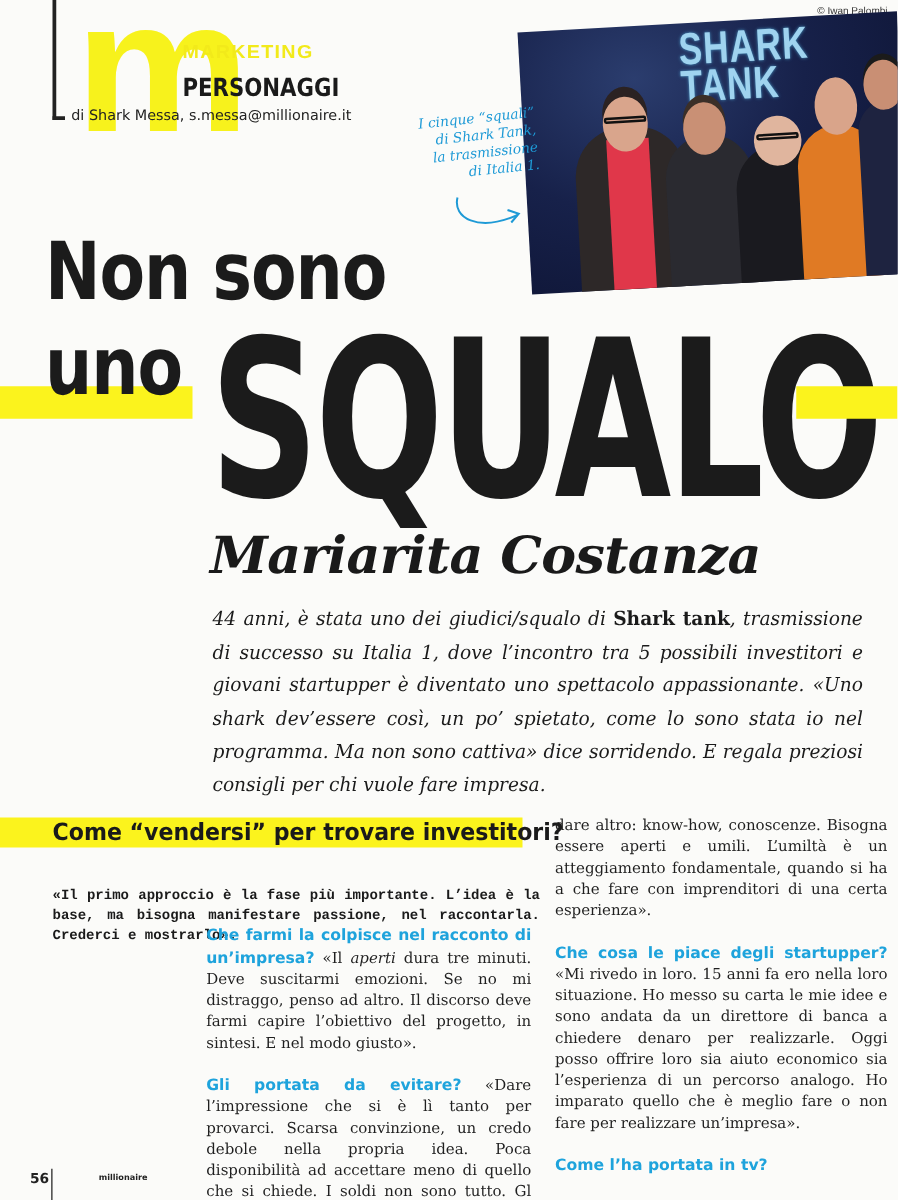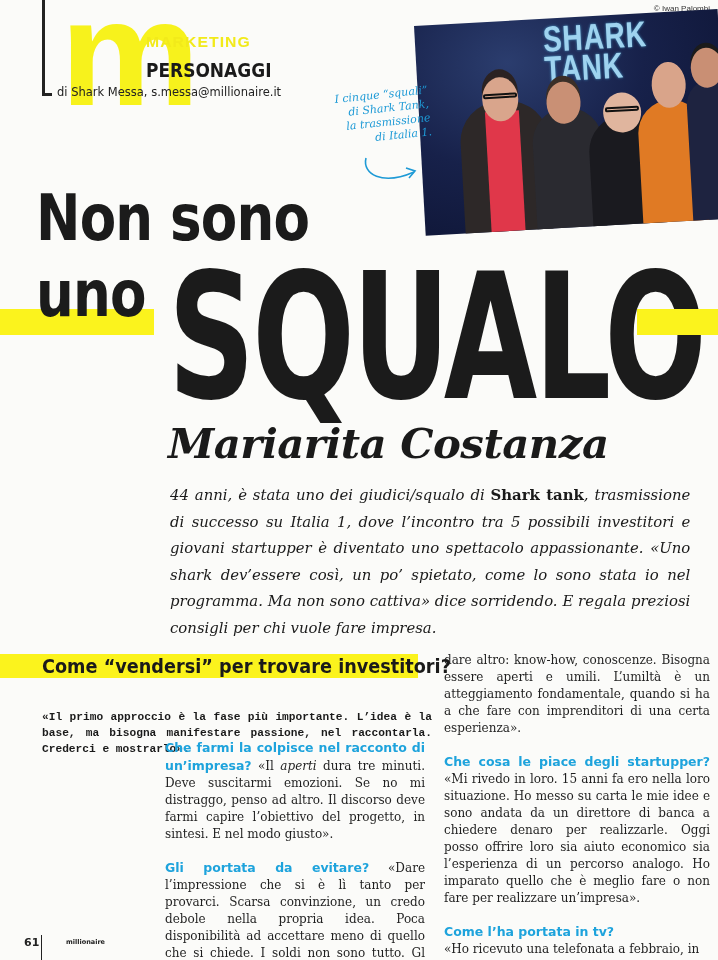--- a/index.html
+++ b/index.html
@@ -59,21 +59,21 @@
 
   
   .col { position: absolute; font-family: "DejaVu Serif", serif; font-size: 12px; line-height: 17px; color: #1f1f1f; text-align: justify; }
   .col-left { left: 165px; top: 739px; width: 260px; }
   .col-right { left: 444px; top: 652px; width: 266px; }
   .q { font-family: "DejaVu Sans", sans-serif; font-weight: bold; color: #1ea3dc; font-size: 12.5px; }
   .para { margin-bottom: 16px; }
 
   .folio { position: absolute; left: 24px; top: 936px; font-family: "DejaVu Sans", sans-serif; font-weight: bold; font-size: 11px; color: #222; }
   .folio-rule { position: absolute; left: 41px; top: 935px; width: 1px; height: 25px; background: #222; }
-  .folio-mag { position: absolute; left: 32px; top: 938px; font-family: "DejaVu Sans", sans-serif; font-weight: bold; font-size: 6.5px; color: #222; padding-left: 34px; }
+  .folio-mag { position: absolute; left: 45px; top: 938px; font-family: "DejaVu Sans", sans-serif; font-weight: bold; font-size: 6.5px; color: #222; padding-left: 34px; }
 </style>
 </head>
 <body>
 
 <div class="logo-rule"></div>
 <div class="logo-rule-foot"></div>
 <div class="logo-m">m</div>
 <div class="logo-marketing">MARKETING</div>
 <div class="logo-personaggi">PERSONAGGI</div>
 <div class="byline">di Shark Messa, s.messa@millionaire.it</div>
@@ -131,18 +131,18 @@
 <div class="section-lede">«Il primo approccio è la fase più importante. L’idea è la base, ma bisogna manifestare passione, nel raccontarla. Crederci e mostrarlo».</div>
 
 <div class="col col-left">
   <p class="para"><span class="q">Che farmi la colpisce nel racconto di un’impresa?</span><span> «Il </span><i>aperti</i><span> dura tre minuti. Deve suscitarmi emozioni. Se no mi distraggo, penso ad altro. Il discorso deve farmi capire l’obiettivo del progetto, in sintesi. E nel modo giusto».</span></p>
   <p class="para"><span class="q">Gli portata da evitare?</span><span> «Dare l’impressione che si è lì tanto per provarci. Scarsa convinzione, un credo debole nella propria idea. Poca disponibilità ad accettare meno di quello che si chiede. I soldi non sono tutto. Gl investitori possono</span></p>
 </div>
 
 <div class="col col-right">
   <p class="para">dare altro: know-how, conoscenze. Bisogna essere aperti e umili. L’umiltà è un atteggiamento fondamentale, quando si ha a che fare con imprenditori di una certa esperienza».</p>
   <p class="para"><span class="q">Che cosa le piace degli startupper?</span><span> «Mi rivedo in loro. 15 anni fa ero nella loro situazione. Ho messo su carta le mie idee e sono andata da un direttore di banca a chiedere denaro per realizzarle. Oggi posso offrire loro sia aiuto economico sia l’esperienza di un percorso analogo. Ho imparato quello che è meglio fare o non fare per realizzare un’impresa».</span></p>
-  <p><span class="q">Come l’ha portata in tv?</span><br><span>«Ho ricevuto una telefonata a febbraio, in</span></p>
+  <p><span class="q">Come l’ha portata in tv?</span><br></p>
 </div>
 
-<div class="folio">61</div>
+<div class="folio">56</div>
 <div class="folio-rule"></div>
 <div class="folio-mag">millionaire</div>
 
 </body></html>

